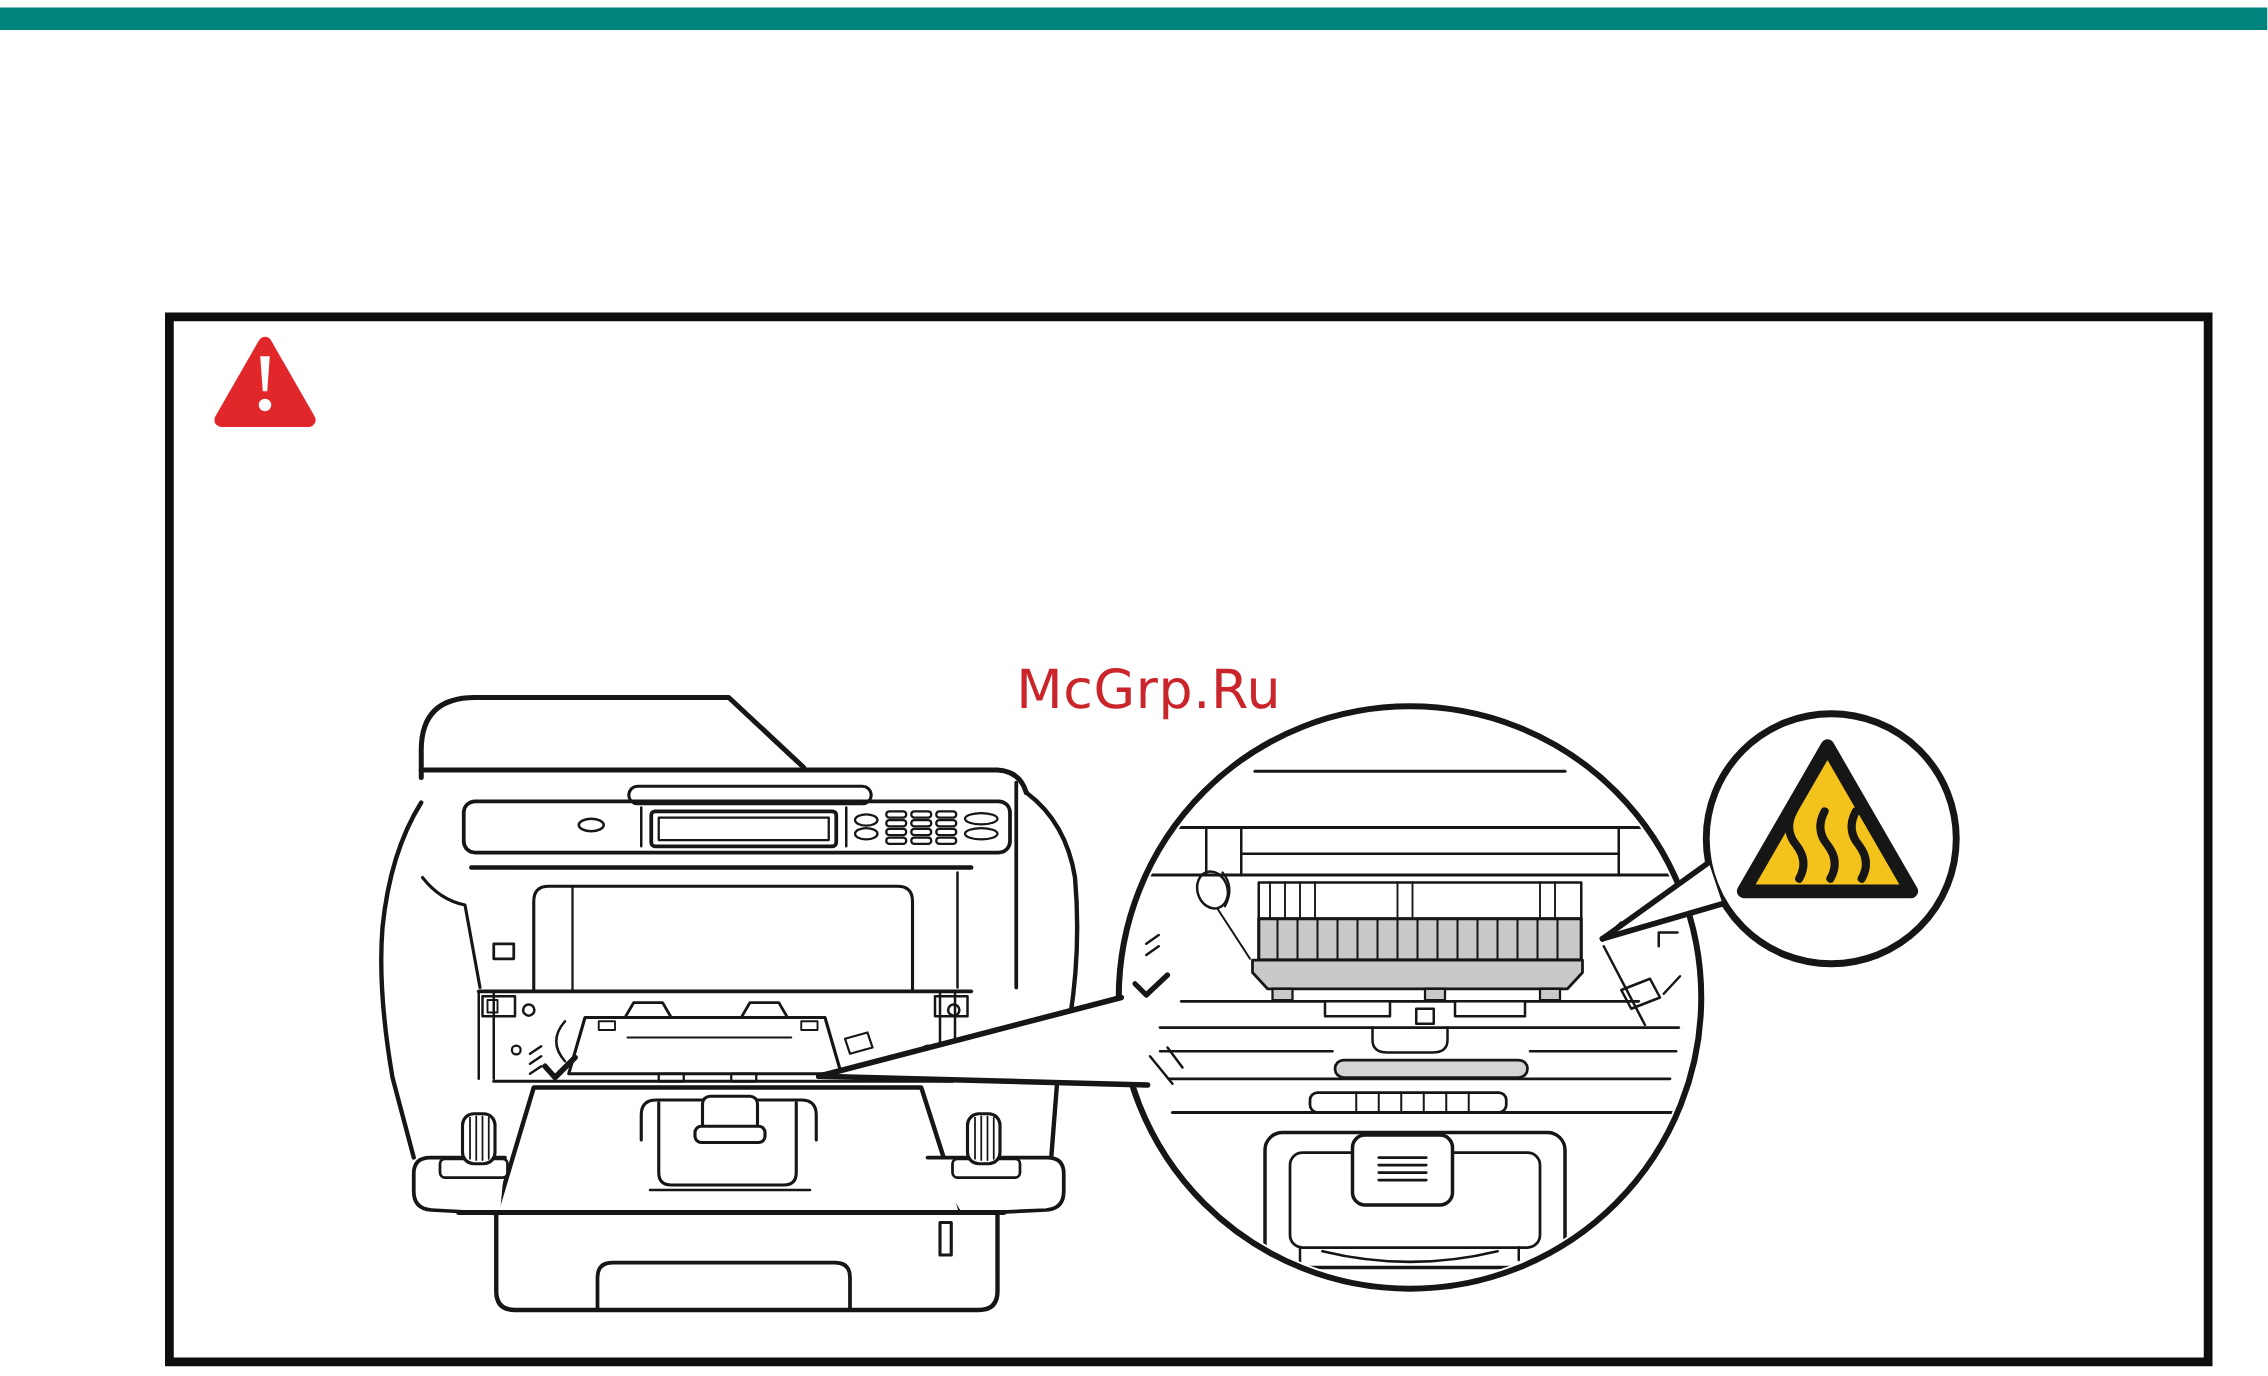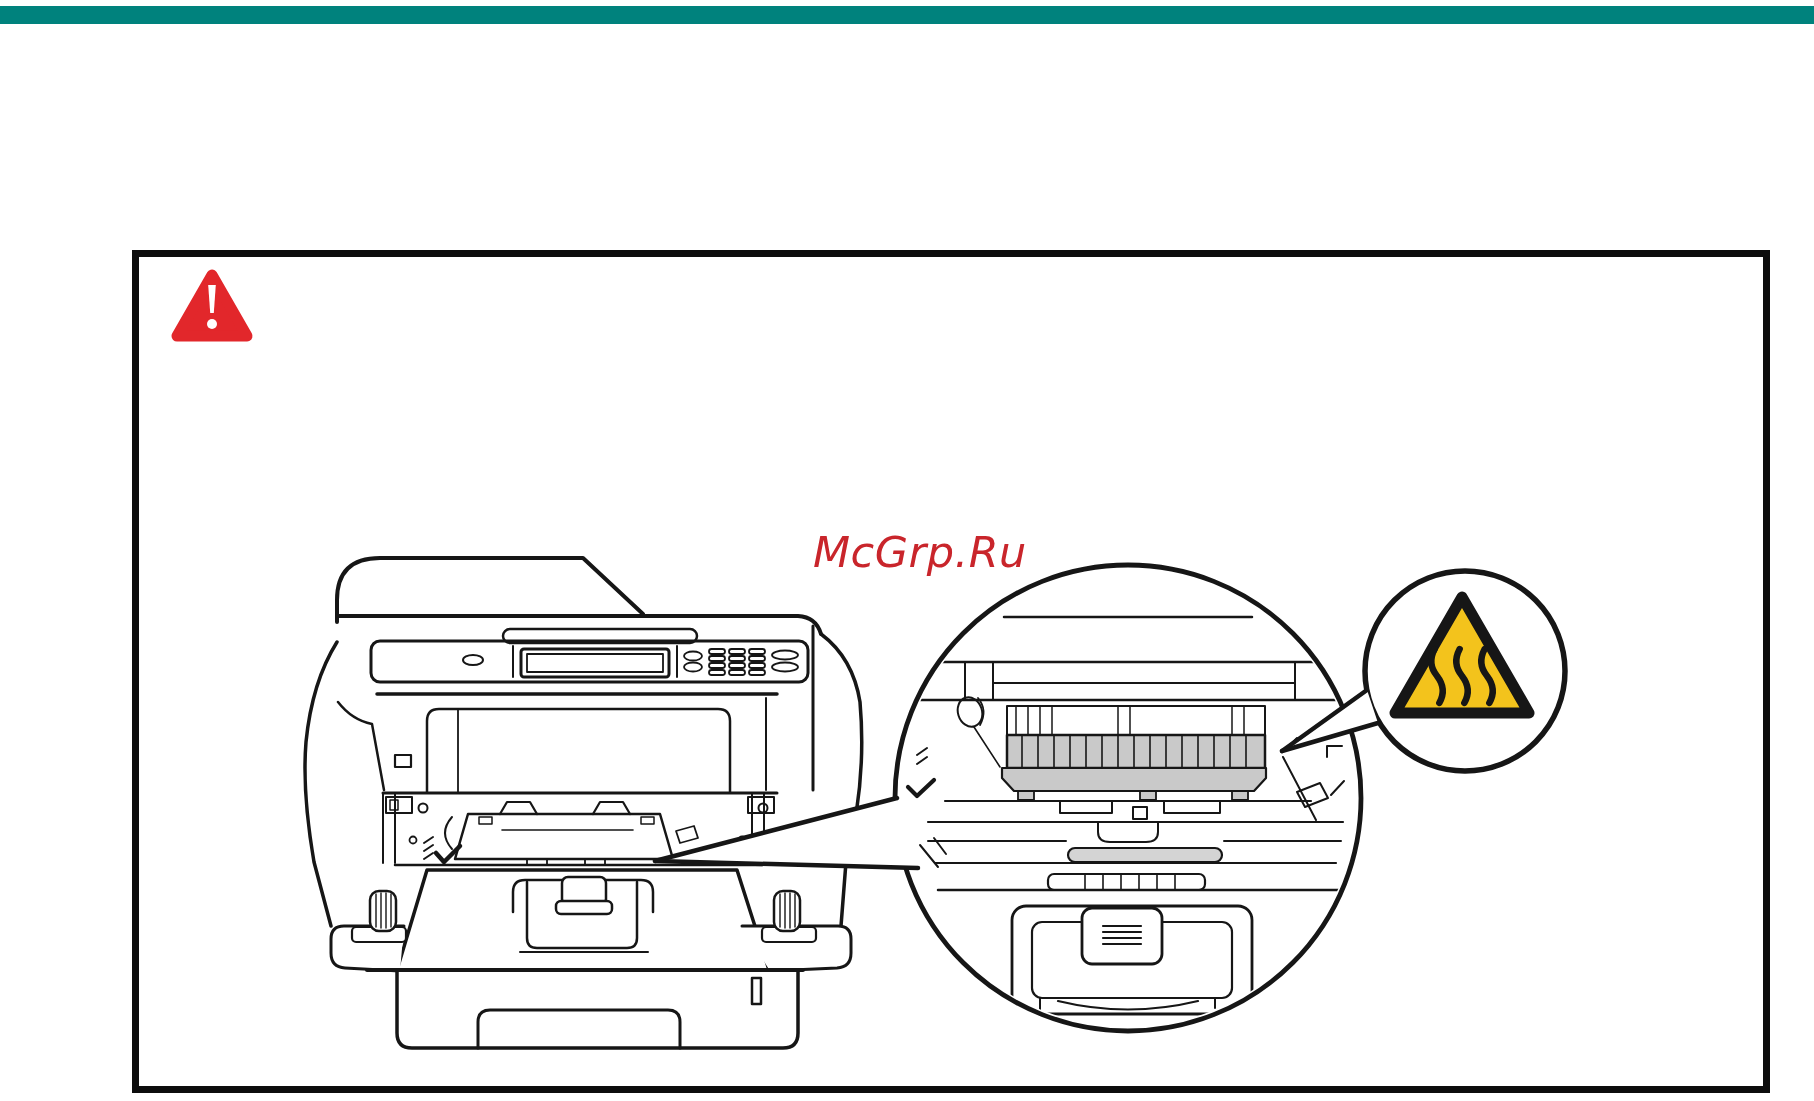--- a/index.html
+++ b/index.html
@@ -6,21 +6,21 @@
     --teal-bar:#00827d; --ink:#161616; --paper:#ffffff;
     --warning-red:#e2272b; --watermark-red:#c9252b;
     --hot-yellow:#f3c31c; --fuser-gray:#c9c9c9; --pill-gray:#d4d4d4;
   }
   html,body{margin:0;padding:0;background:#fff;}
   body{width:1814px;height:1101px;position:relative;overflow:hidden;
        font-family:"DejaVu Sans","Liberation Sans",sans-serif;}
   .top-bar{position:absolute;left:0;top:6px;width:1814px;height:18px;background:var(--teal-bar);}
   .frame{position:absolute;left:132px;top:250px;width:1638px;height:843px;
          box-sizing:border-box;border:7px solid #0d0d0d;background:var(--paper);}
-  .watermark{position:absolute;left:813px;top:527px;font-size:43px;font-style:italic;
+  .watermark{position:absolute;left:813px;top:527px;font-size:43px;
              color:var(--watermark-red);letter-spacing:.5px;white-space:nowrap;}
   .art{position:absolute;left:0;top:0;width:1814px;height:1101px;}
   .warn-icon{position:absolute;left:168px;top:266px;}
   
   .s  {fill:none;stroke:var(--ink);stroke-linecap:round;stroke-linejoin:round;}
   .sf {fill:#fff;stroke:var(--ink);stroke-linecap:round;stroke-linejoin:round;}
   .w  {fill:#fff;stroke:none;}
   .gry{fill:var(--fuser-gray);stroke:var(--ink);stroke-linejoin:round;}
   .pil{fill:var(--pill-gray);stroke:var(--ink);}
   .tri{fill:var(--hot-yellow);stroke:var(--ink);stroke-linejoin:round;}

